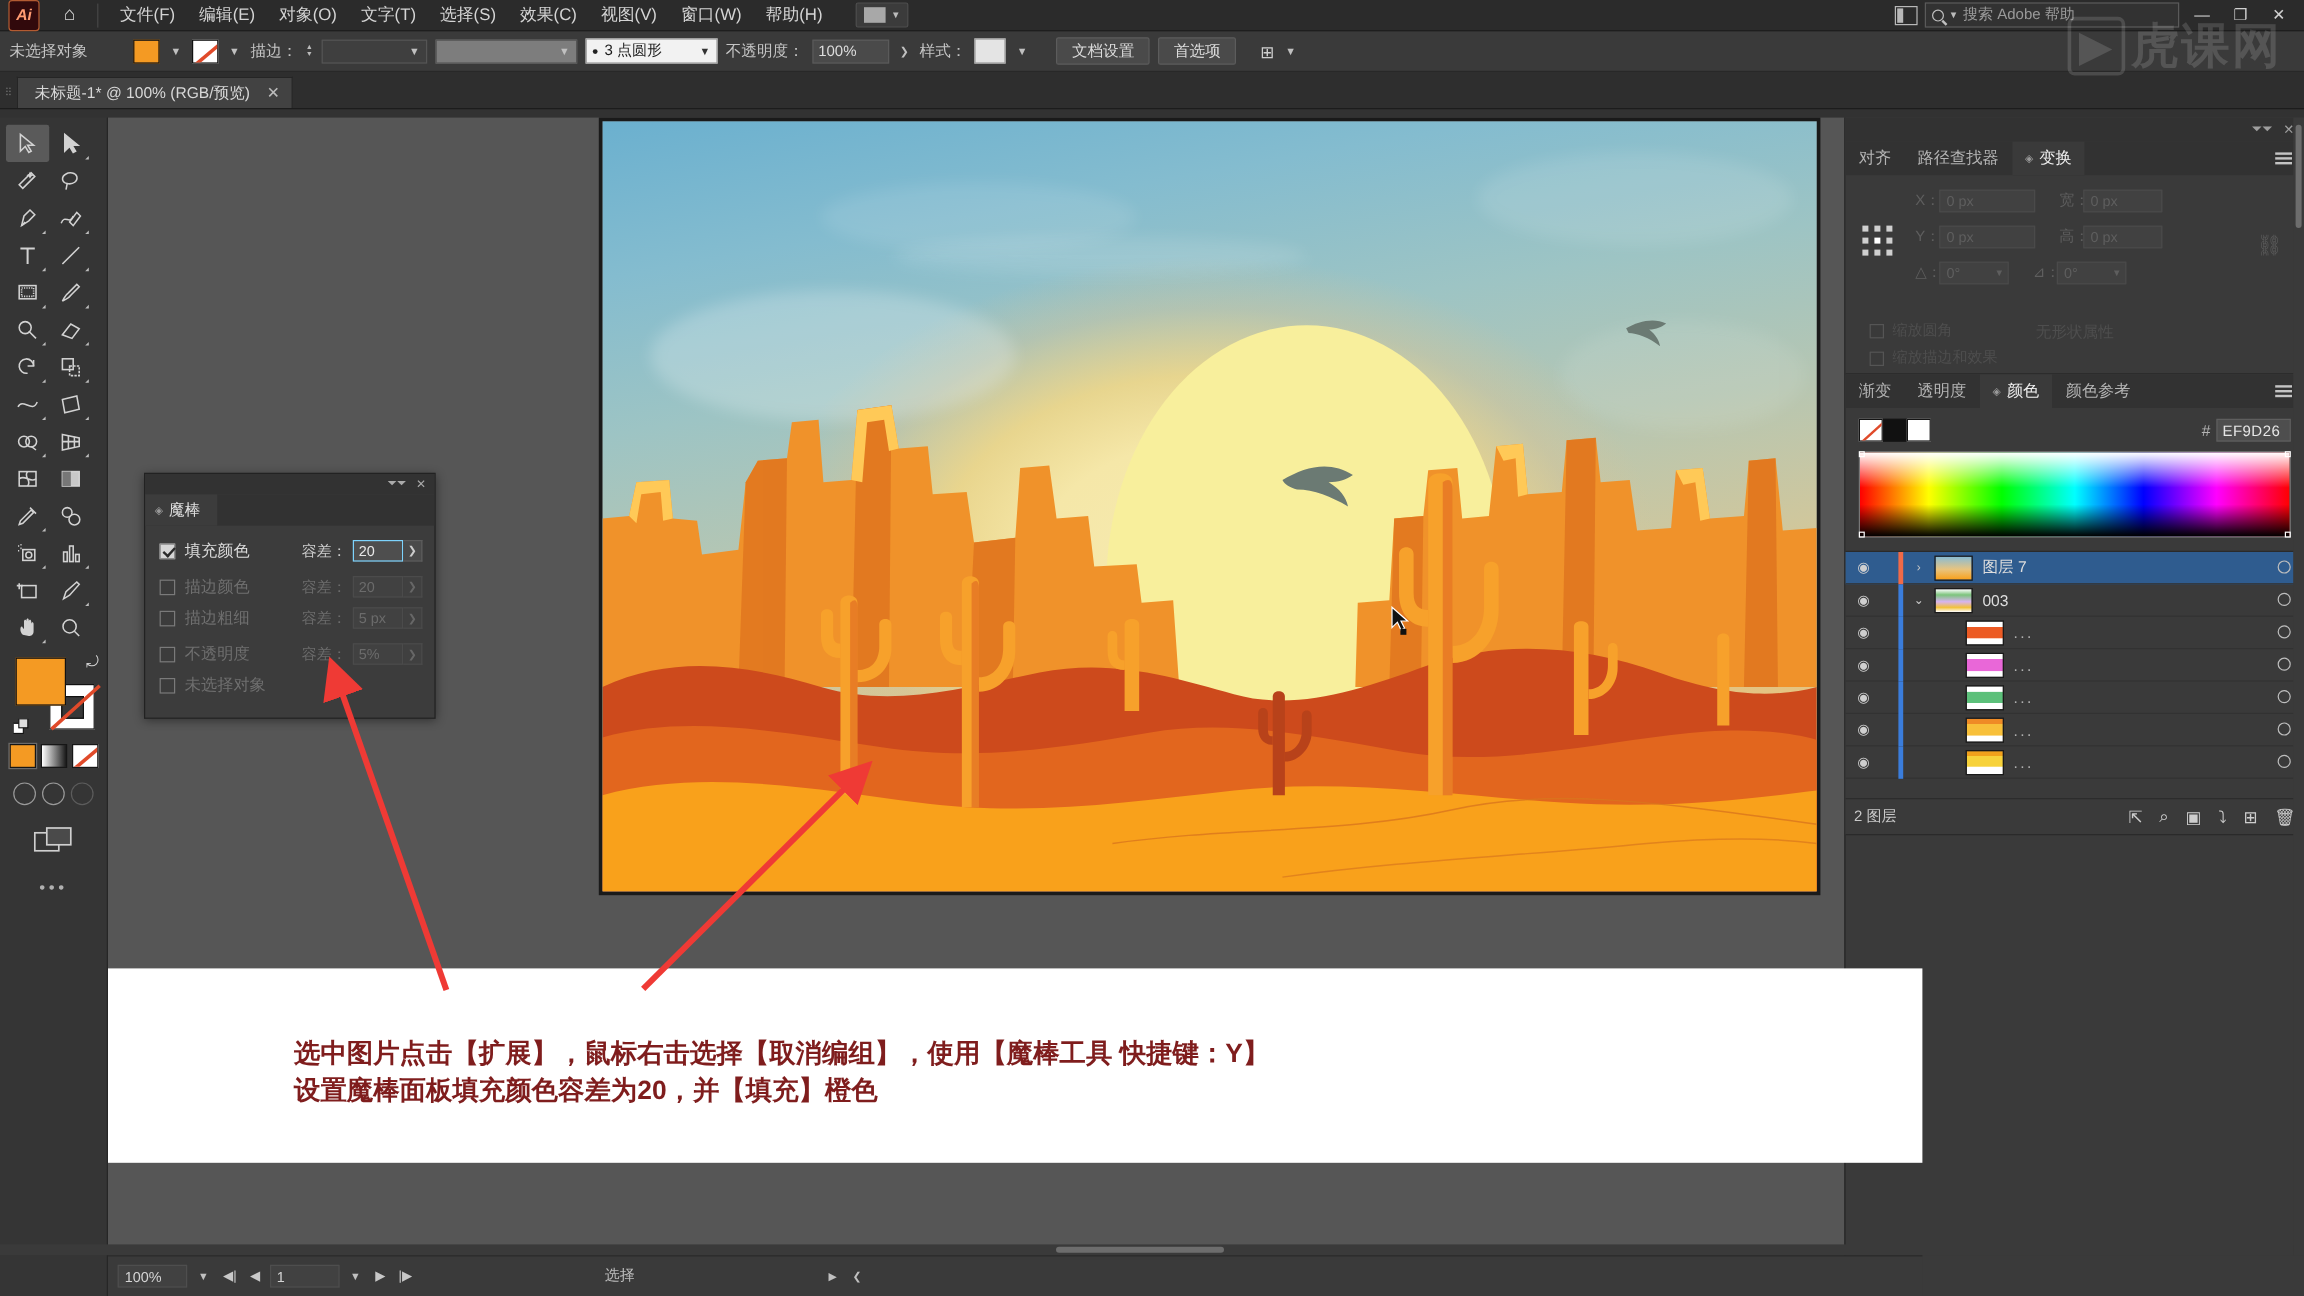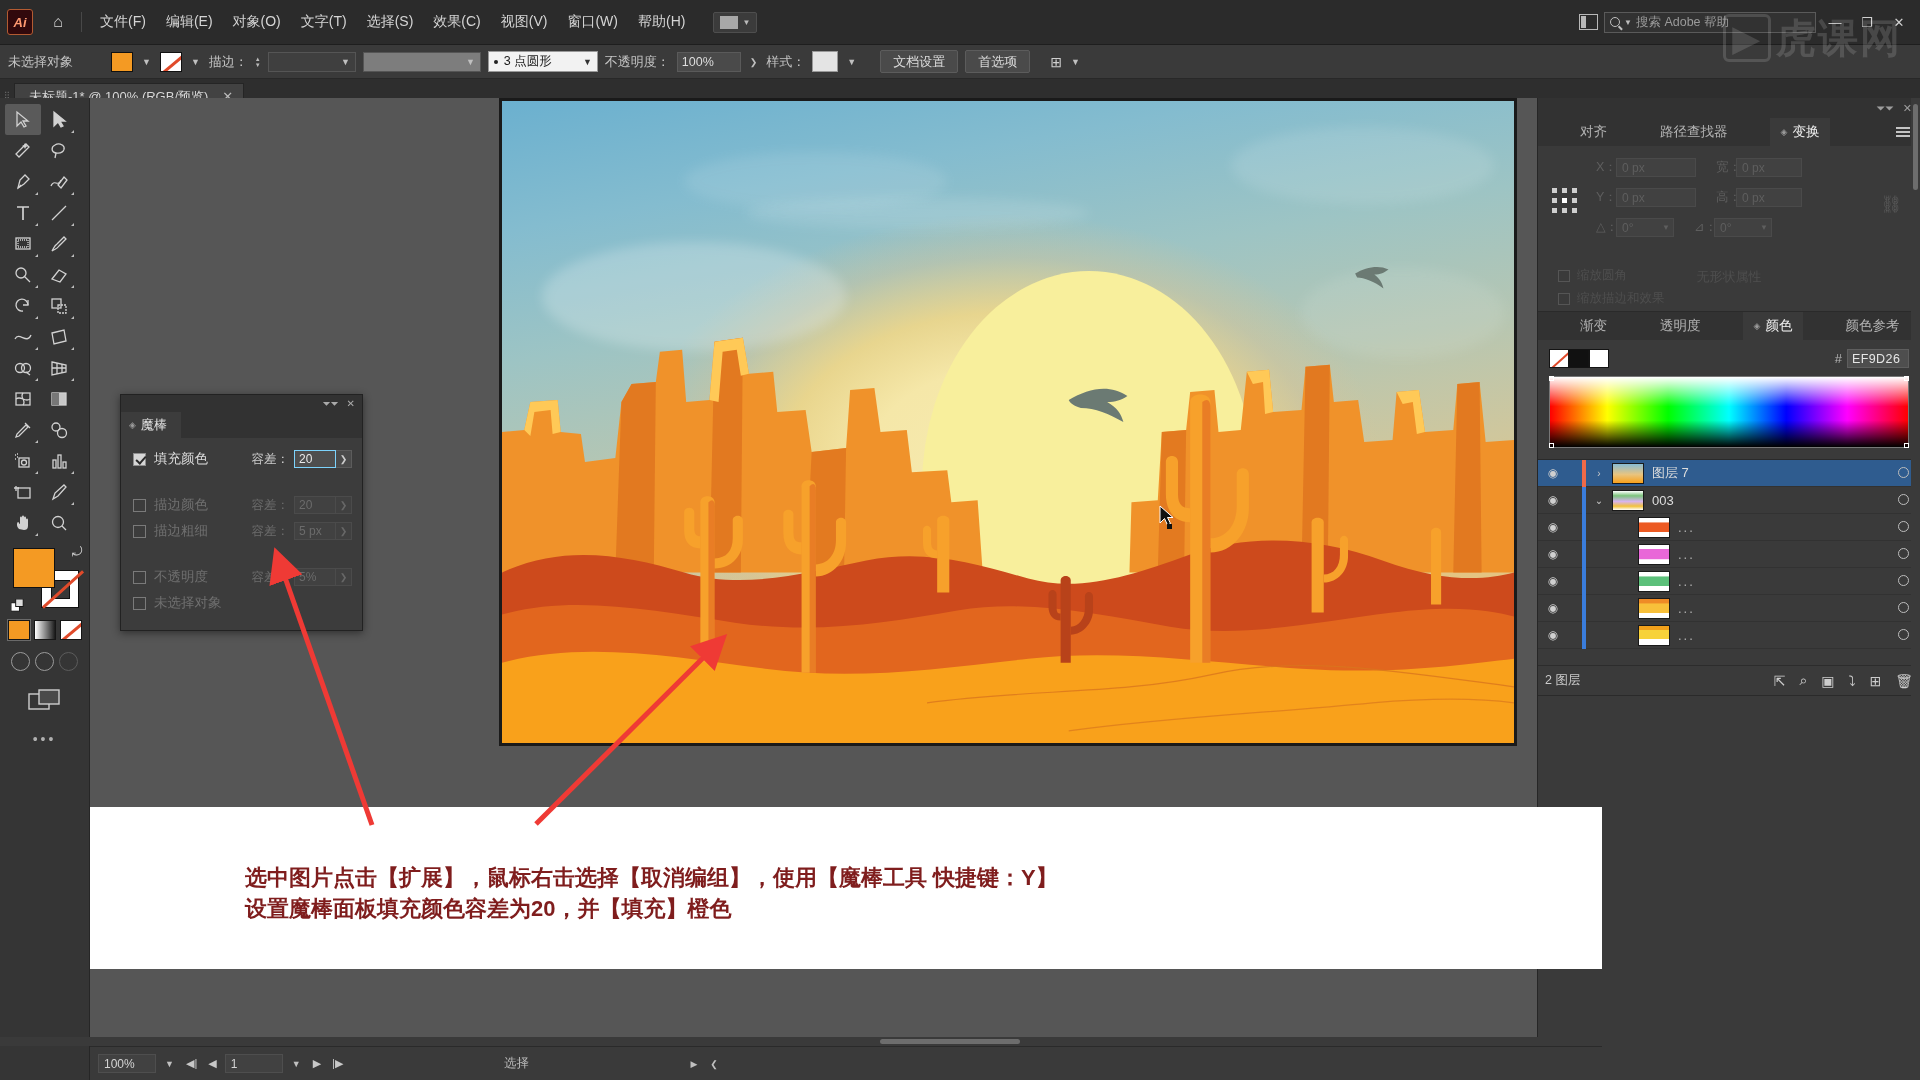--- a/index.html
+++ b/index.html
@@ -7,21 +7,21 @@
     width: 1920px; height: 1080px;
     background: #323232;
     font-family: "Liberation Sans", sans-serif;
     font-size: 13px;
     color: #c8c8c8;
     overflow: hidden;
     position: relative;
   }
   
   #menubar {
-    height: 45px; background: #2b2b2b;
+    height: 26px; background: #2b2b2b;
     display: flex; align-items: center;
     border-bottom: 1px solid #1e1e1e;
     position: relative;
   }
   .ai-logo {
     width: 26px; height: 26px; margin-left: 7px; margin-right: 10px;
     background: #31090c; border: 1px solid #b35b32; border-radius: 3px;
     color: #ff9a71; font-size: 13px; font-weight: bold;
     display: flex; align-items: center; justify-content: center;
     font-style: italic;
@@ -145,38 +145,38 @@
     position:absolute;left:30px;top:296px;width:243px;background:#3c3c3c;
     border:1px solid #222;box-shadow:0 2px 8px rgba(0,0,0,.45);
   }
   .wp-head{height:17px;background:#323232;display:flex;align-items:center;justify-content:flex-end;gap:8px;padding-right:7px;}
   .wp-head span{color:#aaa;font-size:10px;}
   .wp-tabs{height:26px;background:#323232;display:flex;align-items:stretch;}
   .wp-tab{background:#3c3c3c;display:flex;align-items:center;gap:5px;padding:0 14px 0 8px;color:#e0e0e0;font-size:13px;}
   .wp-tab .bullet{font-size:9px;color:#9a9a9a;}
   .wp-body{padding:8px 10px 14px 12px;}
   .wp-row{display:flex;align-items:center;height:26px;}
-  .wp-row.gap{margin-top:20px;}
+  .wp-row.gap{margin-top:4px;}
   .cbx{width:13px;height:13px;border:1px solid #8e8e8e;background:#d6d6d6;margin-right:8px;position:relative;}
   .cbx.off{background:#3c3c3c;border-color:#7a7a7a;}
   .cbx.on:after{content:"";position:absolute;left:4px;top:0px;width:4px;height:8px;border:solid #2a2a2a;border-width:0 2px 2px 0;transform:rotate(42deg);}
   .wp-lbl{font-size:13.5px;color:#dcdcdc;width:84px;}
   .wp-lbl.dim{color:#6f6f6f;}
   .tol-lbl{font-size:12.5px;color:#cdcdcd;margin-left:auto;margin-right:5px;}
   .tol-lbl.dim{color:#6b6b6b;}
   .tol-in{width:42px;height:18px;background:#4e4e4e;border:1px solid #7dd3fc;color:#e8e8e8;font-size:12px;display:flex;align-items:center;padding-left:4px;}
   .tol-in.dim{background:#414141;border-color:#4b4b4b;color:#6b6b6b;}
   .tol-ar{width:16px;height:18px;background:#4a4a4a;border:1px solid #5c5c5c;border-left:none;display:flex;align-items:center;justify-content:center;color:#ccc;font-size:9px;}
   .tol-ar.dim{background:#404040;border-color:#4b4b4b;color:#676767;}
   
   #rightdock{position:absolute;right:0;top:0;width:383px;bottom:0;background:#3a3a3a;border-left:1px solid #262626;}
   .panel{background:#3a3a3a;border-bottom:1px solid #2a2a2a;}
   .panel-topbar{height:20px;background:#323232;display:flex;align-items:center;justify-content:flex-end;gap:9px;padding-right:8px;color:#9e9e9e;font-size:11px;}
   .panel-tabs{height:28px;background:#323232;display:flex;align-items:stretch;}
-  .ptab{display:flex;align-items:center;gap:5px;padding:0 11px;color:#b4b4b4;font-size:13.5px;white-space:nowrap;margin-left:31px;}
+  .ptab{display:flex;align-items:center;gap:5px;padding:0 11px;color:#b4b4b4;font-size:13.5px;white-space:nowrap;}
   .ptab.active{background:#3a3a3a;color:#f0f0f0;}
   .ptab .bullet{font-size:9px;color:#9a9a9a;}
   .pmenu{margin-left:auto;display:flex;align-items:center;padding:0 10px;color:#c4c4c4;font-size:14px;}
   .hamb{display:flex;flex-direction:column;gap:2.5px;}
   .hamb i{display:block;width:14px;height:1.6px;background:#c4c4c4;}
   
   .xform-body{height:165px;padding:12px 14px;position:relative;}
   .ref-grid{position:absolute;left:14px;top:42px;width:26px;height:26px;}
   .ref-grid i{position:absolute;width:5px;height:5px;background:#cfcfcf;}
   .xf-row{display:flex;align-items:center;gap:6px;margin-bottom:11px;padding-left:44px;}

